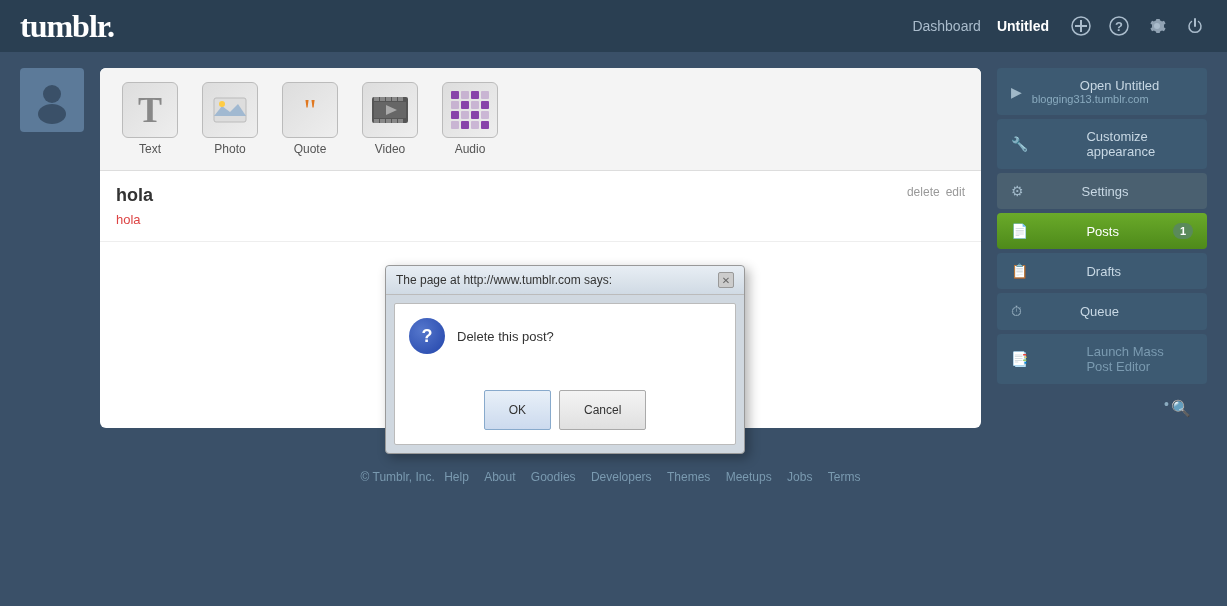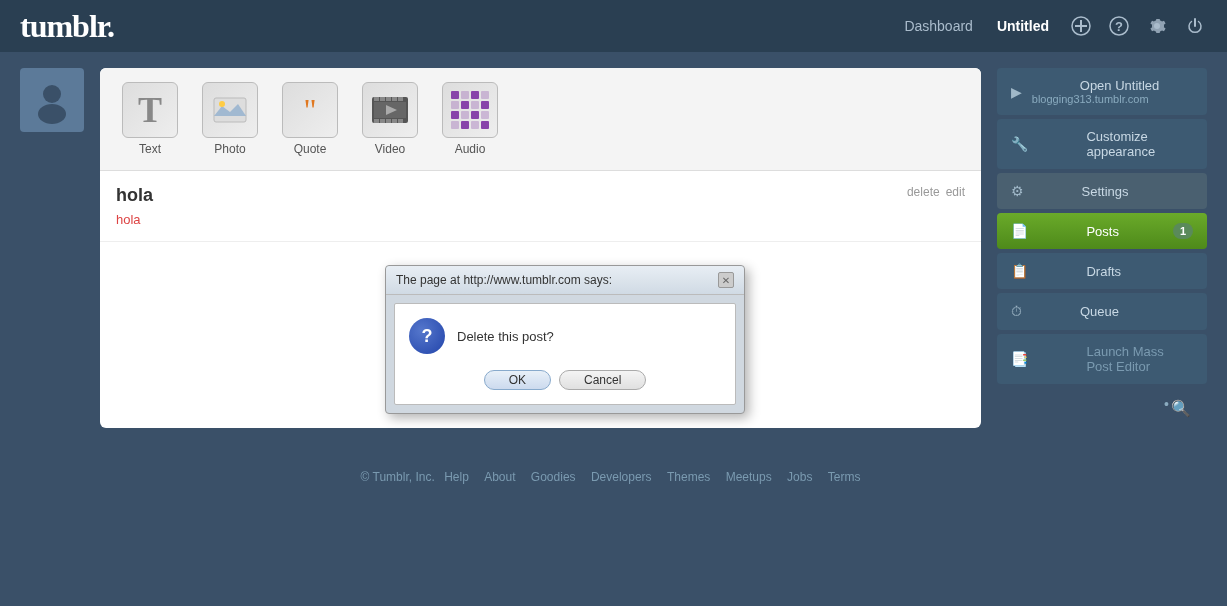--- a/index.html
+++ b/index.html
@@ -28,21 +28,21 @@
       letter-spacing: -1px;
     }
     .header-right {
       display: flex;
       align-items: center;
       gap: 20px;
     }
     .header-nav {
       display: flex;
       align-items: center;
-      gap: 24px;
+      gap: 16px;
     }
     .header-nav a {
       color: #aabccc;
       text-decoration: none;
       font-size: 14px;
     }
     .header-nav .active {
       color: white;
       font-weight: bold;
     }
@@ -346,27 +346,28 @@
     .dialog-message {
       font-size: 13px;
       color: #333;
     }
     .dialog-buttons {
       display: flex;
       justify-content: center;
       gap: 8px;
     }
     .dialog-btn {
-      padding: 2px 24px;
+      padding: 12px 24px;
       font-size: 12px;
       border: 1px solid #aaa;
-      border-radius: 12px;
+      border-radius: 2px;
       cursor: pointer;
       background: linear-gradient(to bottom, #f4f4f4, #e0e0e0);
       color: #333;
+      margin-top: 20px;
     }
     .dialog-btn.ok-btn {
       border-color: #88aacc;
       background: linear-gradient(to bottom, #e8f0f8, #ccdaee);
     }
 
     
     .text-T {
       font-size: 36px;
       font-weight: bold;

